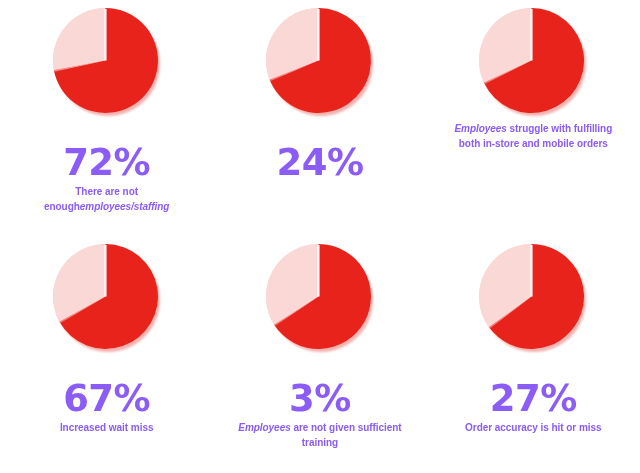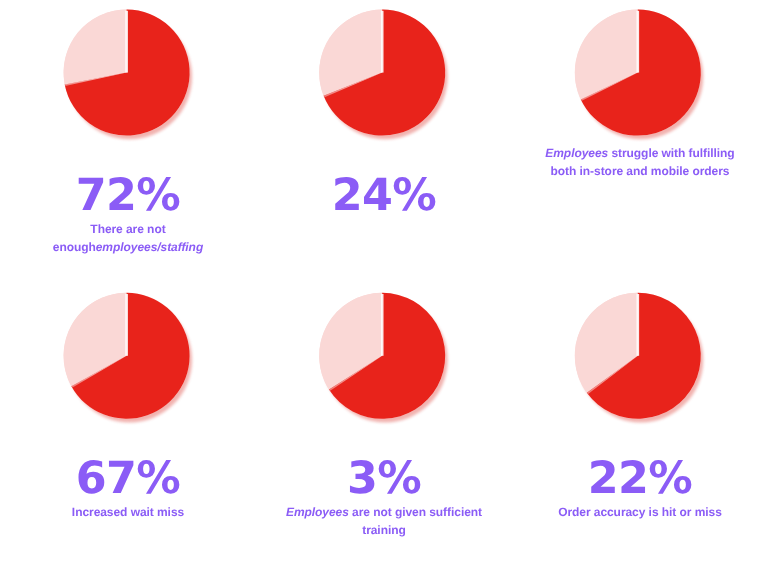--- a/index.html
+++ b/index.html
@@ -221,17 +221,17 @@
                 </linearGradient>
               </defs>
               <circle cx="52.5" cy="52.5" r="52.5" fill="#fad8d6"></circle>
               <path d="M 52.5 52.5 L 10.03 83.36 A 52.5 52.5 0 0 1 52.50 0.00 Z" fill="#fad8d6"></path>
               <path d="M 52.5 52.5 L 52.50 0.00 A 52.5 52.5 0 1 1 10.03 83.36 Z" fill="#e8231b"></path>
               <path d="M 52.5 52.5 L 11.11 84.37 A 52.2375 52.2375 0 0 1 10.24 83.20 Z" fill="url(#lip5)"></path>
               <rect x="51.4" y="1" width="2.2" height="51.5" fill="#ffffff" opacity="0.9"></rect>
             </svg>
           </div>
         </div>
-        <div class="pct">22%</div>
+        <div class="pct">27%</div>
         <div class="caption"><span>Order accuracy is</span><span> hit or miss</span></div>
       </div>
     </div>
 </div>
 
 </body></html>

